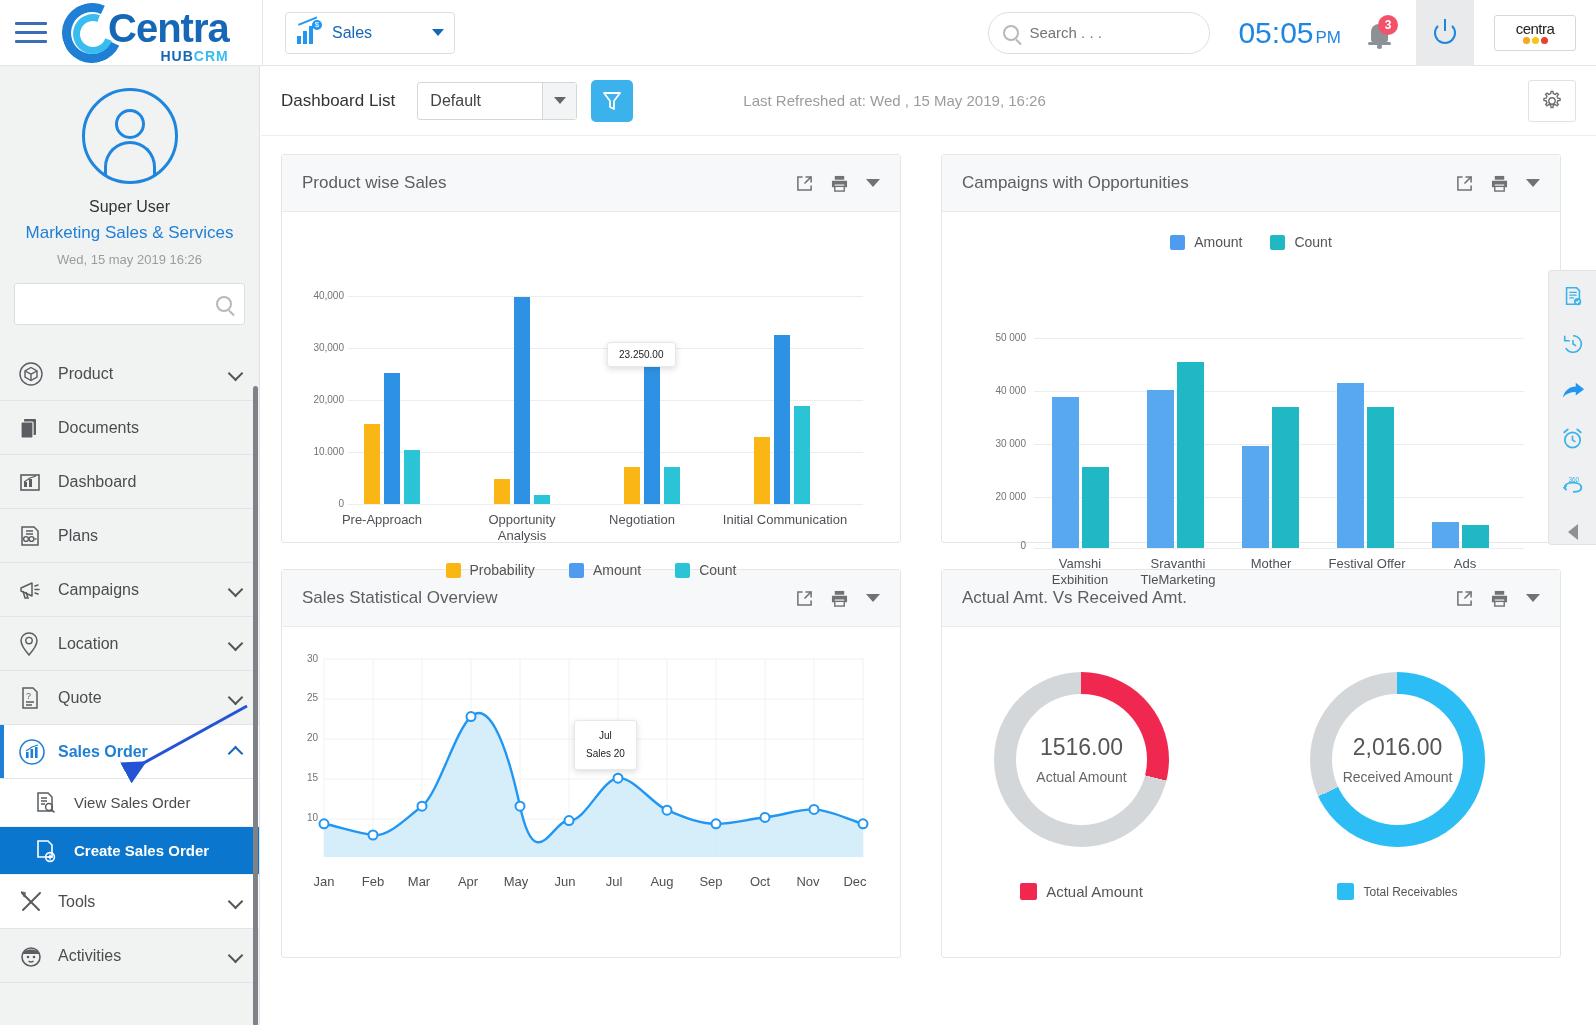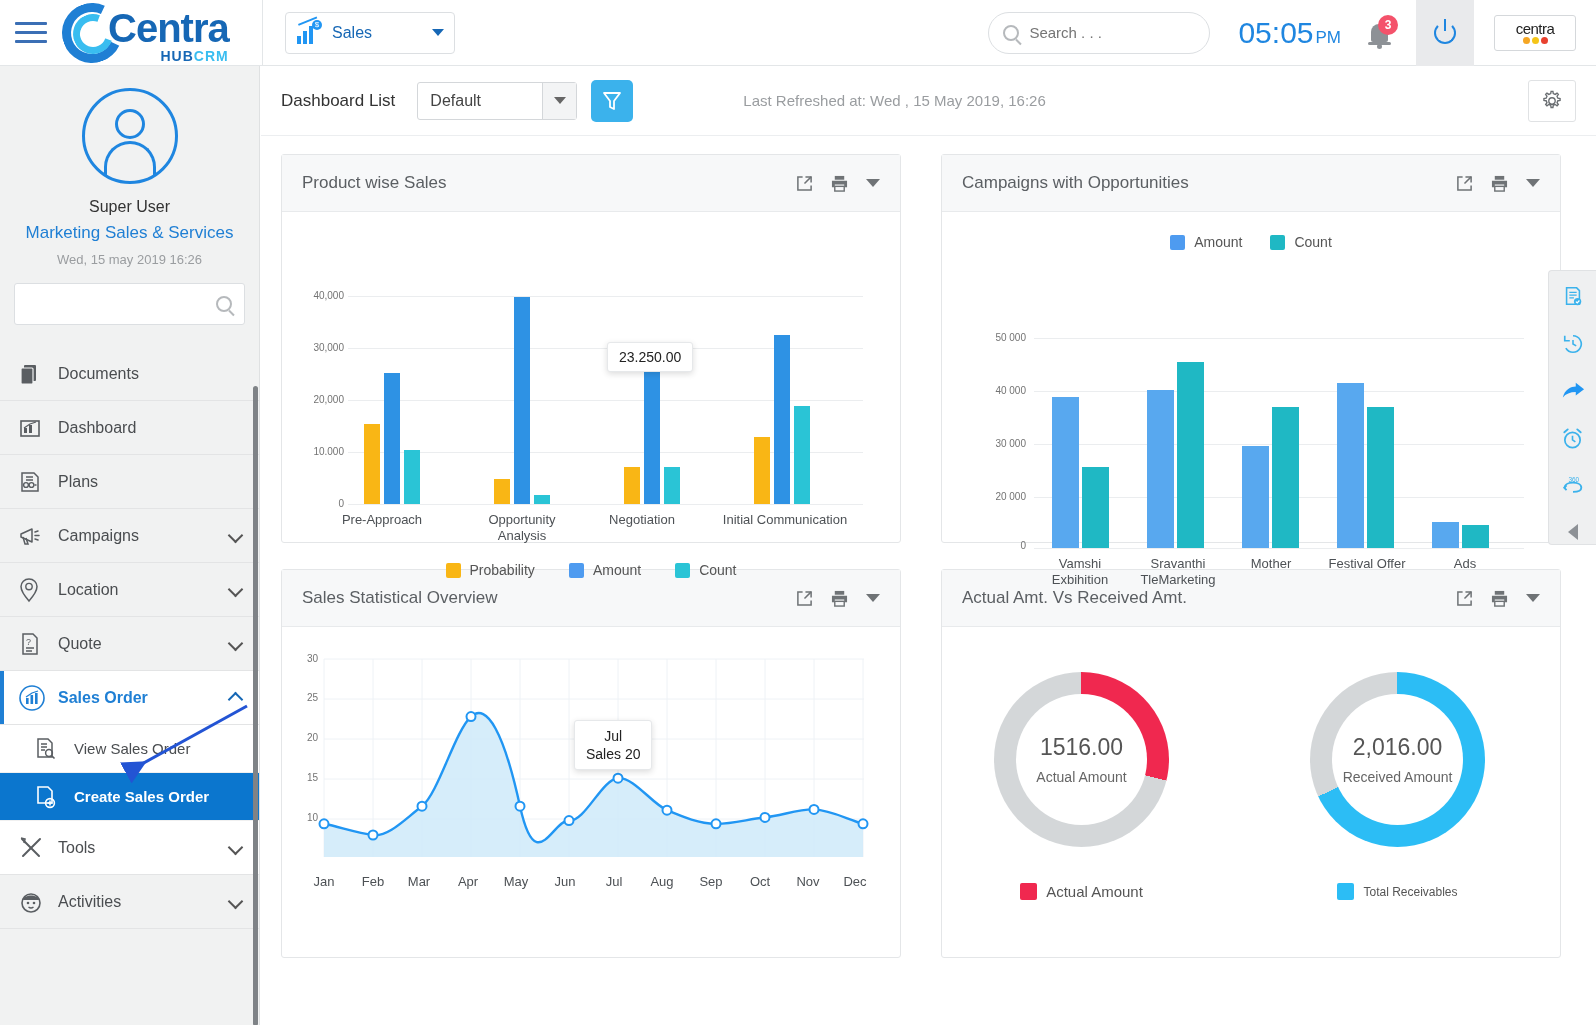--- a/index.html
+++ b/index.html
@@ -263,21 +263,21 @@
   .axis-lbl { position: absolute; font-size: 10px; color: #737373; }
   .gridline { position: absolute; height: 1px; background: #ebedef; }
   .bar { position: absolute; bottom: 0; }
   .cat-lbl {
     position: absolute; font-size: 13px; color: #4d5155; text-align: center;
     line-height: 16px;
   }
   .tooltip {
     position: absolute; background: #fff; border: 1px solid #e6e8ea; border-radius: 3px;
     box-shadow: 0 2px 6px rgba(0,0,0,0.14); padding: 6px 11px;
-    font-size: 14px; color: #222; white-space: nowrap; text-align: center;
+    font-size: 10px; color: #222; white-space: nowrap; text-align: center;
   }
 
   .donut-wrap { position: absolute; display: flex; flex-direction: column; align-items: center; }
   .donut { position: relative; width: 175px; height: 175px; border-radius: 50%; }
   .donut .hole {
     position: absolute; left: 22px; top: 22px; width: 131px; height: 131px;
     background: #fff; border-radius: 50%;
     display: flex; flex-direction: column; align-items: center; justify-content: center;
   }
   .donut .d-val { font-size: 23px; color: #555; }
@@ -372,20 +372,31 @@
       <div class="user-date">Wed, 15 may 2019 16:26</div>
     </div>
 
     <div class="side-search">
       <input placeholder="" style="">
       <div class="mag"></div>
     </div>
 
     <div class="nav">
 
+      <div class="nav-item">
+        <div class="ni-icon">
+          <svg width="26" height="26" viewBox="0 0 26 26">
+              <circle cx="13" cy="13" r="11" fill="none" stroke="#5a5e62" stroke-width="1.4"></circle>
+              <path d="M13 6.5 L19 10 L19 16 L13 19.5 L7 16 L7 10 Z" fill="none" stroke="#5a5e62" stroke-width="1.4"></path>
+              <path d="M7 10 L13 13.2 L19 10 M13 13.2 L13 19.5" fill="none" stroke="#5a5e62" stroke-width="1.4"></path>
+            </svg>
+        </div>
+        <div class="ni-label">Product</div>
+        <div class="chev-thin"></div>
+      </div>
 
       <div class="nav-item">
         <div class="ni-icon">
           <svg width="24" height="24" viewBox="0 0 24 24">
               <rect x="6" y="3" width="12" height="16" rx="1" fill="#5a5e62"></rect>
               <rect x="3" y="6" width="12" height="16" rx="1" fill="#5a5e62" stroke="#f1f2f2" stroke-width="1.2"></rect>
             </svg>
         </div>
         <div class="ni-label">Documents</div>
       </div>

